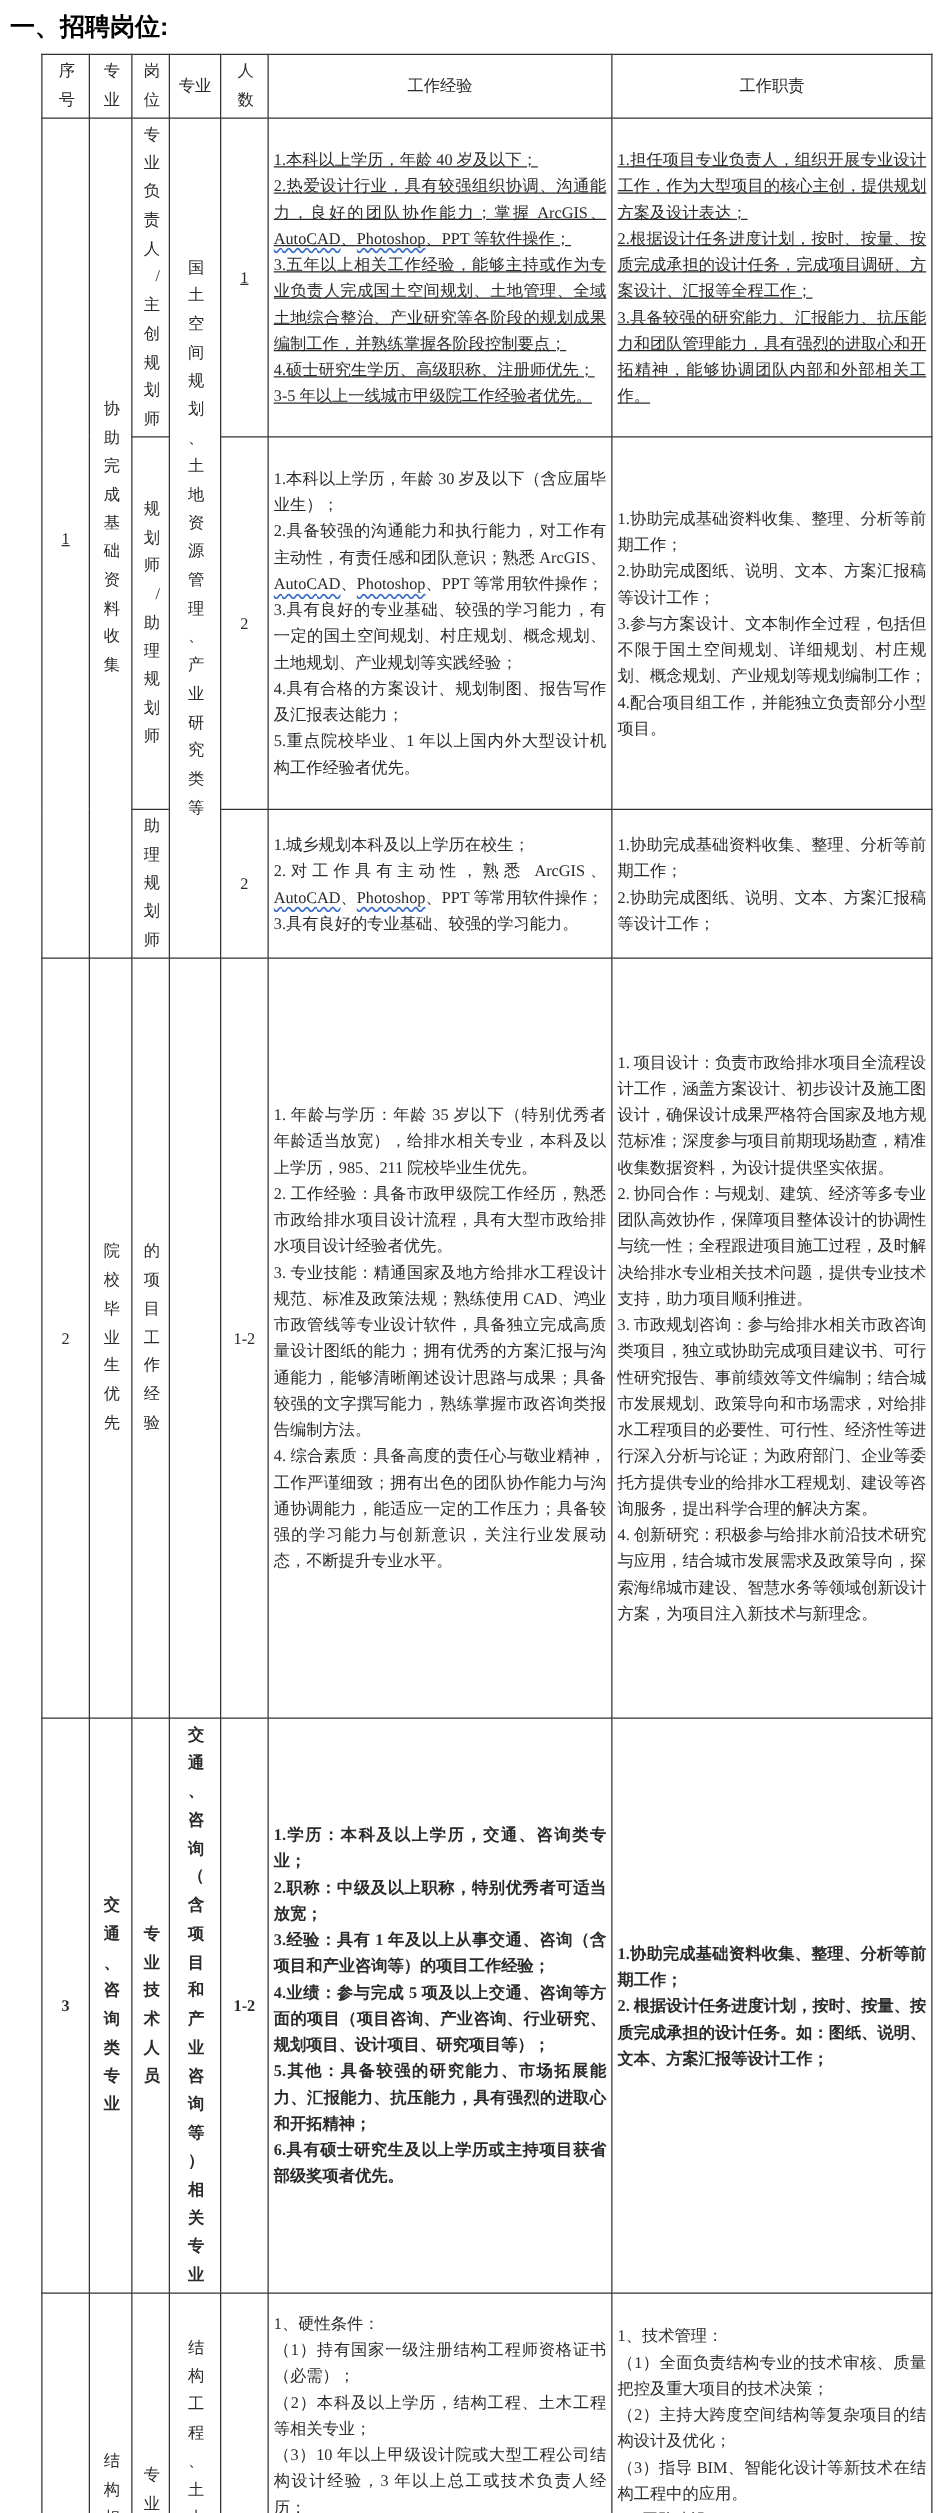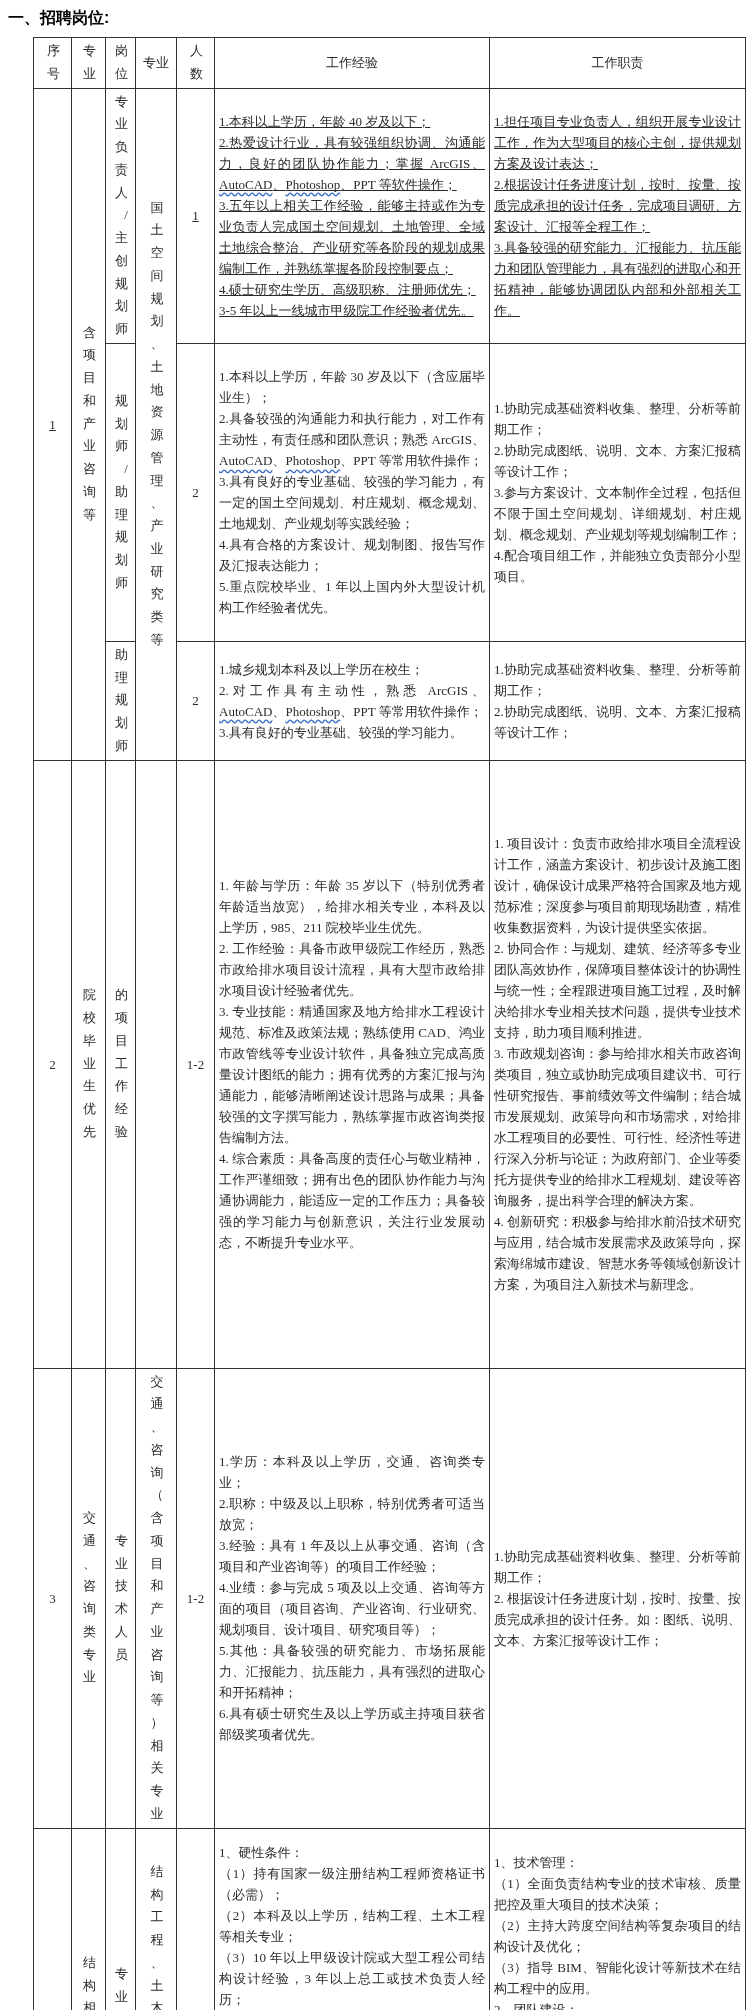--- a/index.html
+++ b/index.html
@@ -5,21 +5,21 @@
   html,body{margin:0;padding:0;background:#ffffff;}
   .page{
     width:749px;
     box-sizing:border-box;
     padding:8px 0 10px 8px;
     font-family:"Liberation Serif","DejaVu Serif",serif;
     color:#2b2b2b;
     background:#fff;
   }
   .sec-title{
-    font-size:16px;
+    font-size:20px;
     font-weight:bold;
     color:#000;
     margin:0 0 8px 0;
     font-family:"Liberation Sans","DejaVu Sans",sans-serif;
   }
   table.recruit{
     border-collapse:collapse;
     table-layout:fixed;
     margin-left:25px;
     width:712px;
@@ -46,21 +46,21 @@
     text-align:justify;
     white-space:pre-line;
     padding:3px 7px;
     vertical-align:middle;
   }
   tr.r-head td{height:44px;text-align:center;}
   tr.r-1a td{height:243px;text-decoration:underline;}
   tr.r-1b td{height:298px;}
   tr.r-1c td{height:78px;}
   tr.r-2 td{height:608px;}
-  tr.r-3 td{height:278px;}
+  tr.r-3 td{height:278px;font-weight:bold;}
   tr.r-4 td{height:384px;}
   .squiggle{
     text-decoration:underline;
     text-decoration-style:wavy;
     text-decoration-color:#3b6cc7;
     text-decoration-skip-ink:none;
     text-underline-offset:3px;
   }
 </style>
 </head>
@@ -87,21 +87,21 @@
       <td class="c"><span class="vtext">专业</span></td>
       <td class="c"><span class="vtext">岗位</span></td>
       <td class="c">专业</td>
       <td class="c"><span class="vtext">人数</span></td>
       <td class="c">工作经验</td>
       <td class="c">工作职责</td>
     </tr>
 
     <tr class="r-1a">
       <td class="c" rowspan="3">1</td>
-      <td class="c" rowspan="3"><span class="vtext">含项目和产业咨询等</span></td>
+      <td class="c" rowspan="3"><span class="vtext">协助完成基础资料收集</span></td>
       <td class="c"><span class="vtext">专业负责人/主创规划师</span></td>
       <td class="c" rowspan="3"><span class="vtext">国土空间规划、土地资源管理、产业研究类等</span></td>
       <td class="c">1</td>
       <td class="para">1.本科以上学历，年龄 40 岁及以下；
 2.热爱设计行业，具有较强组织协调、沟通能力，良好的团队协作能力；掌握 ArcGIS、<span class="squiggle">AutoCAD</span>、<span class="squiggle">Photoshop</span>、PPT 等软件操作；
 3.五年以上相关工作经验，能够主持或作为专业负责人完成国土空间规划、土地管理、全域土地综合整治、产业研究等各阶段的规划成果编制工作，并熟练掌握各阶段控制要点；
 4.硕士研究生学历、高级职称、注册师优先；
 3-5 年以上一线城市甲级院工作经验者优先。</td>
       <td class="para">1.担任项目专业负责人，组织开展专业设计工作，作为大型项目的核心主创，提供规划方案及设计表达；
 2.根据设计任务进度计划，按时、按量、按质完成承担的设计任务，完成项目调研、方案设计、汇报等全程工作；

